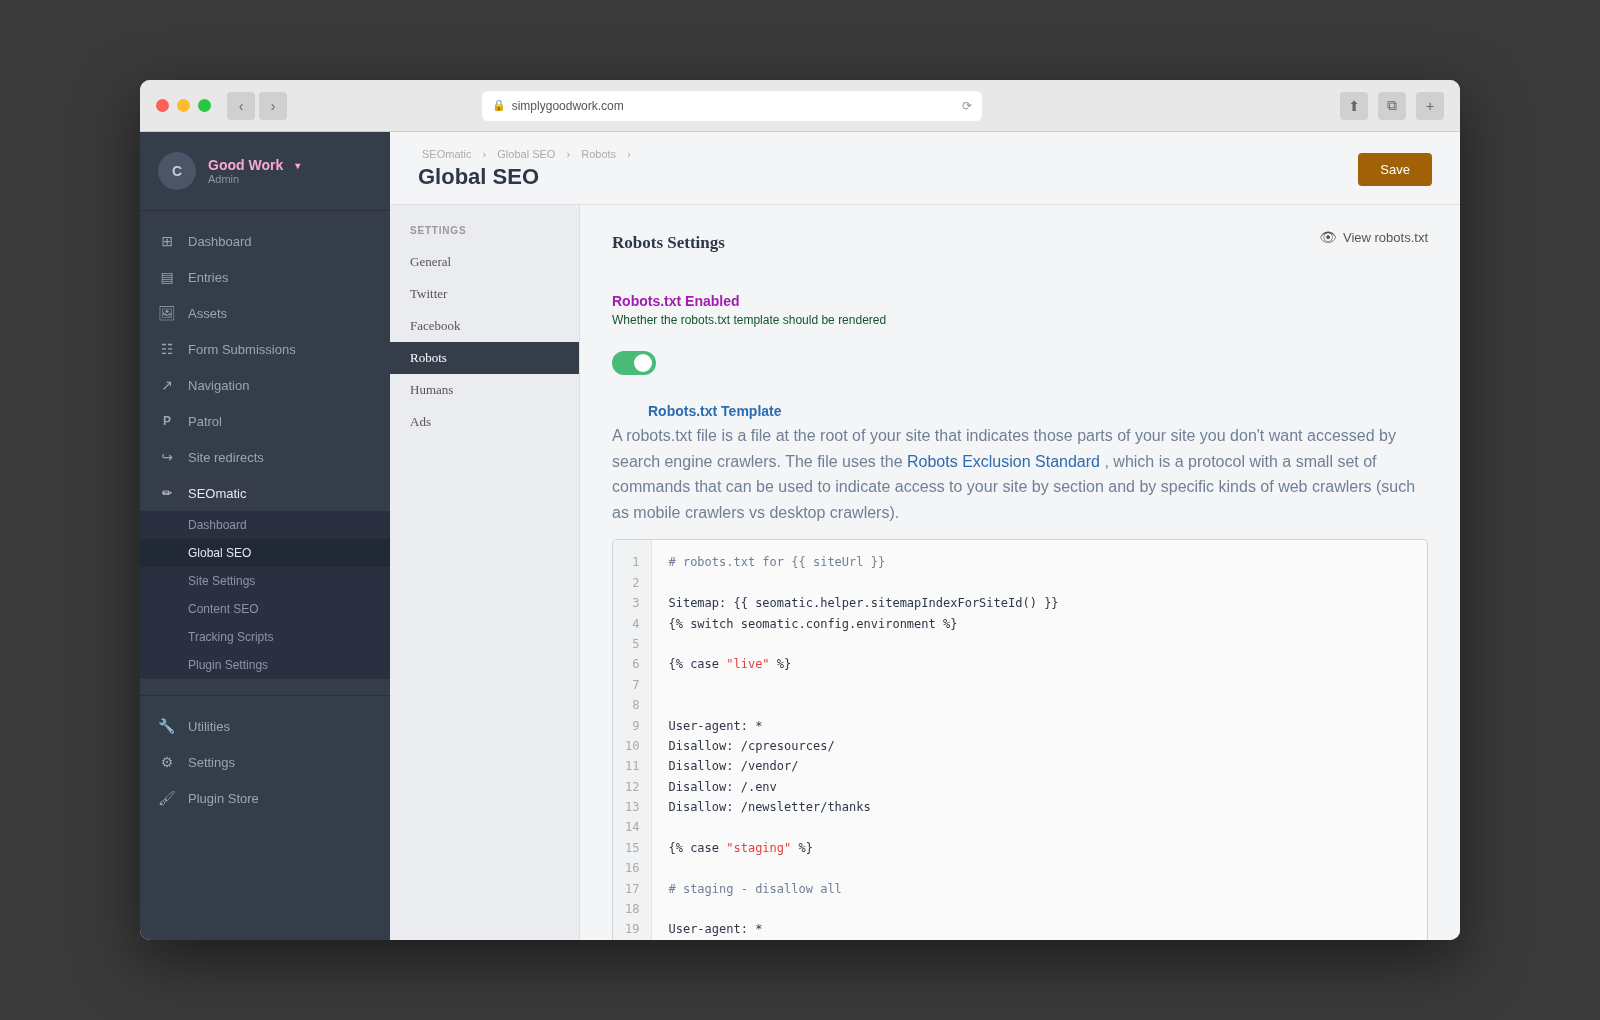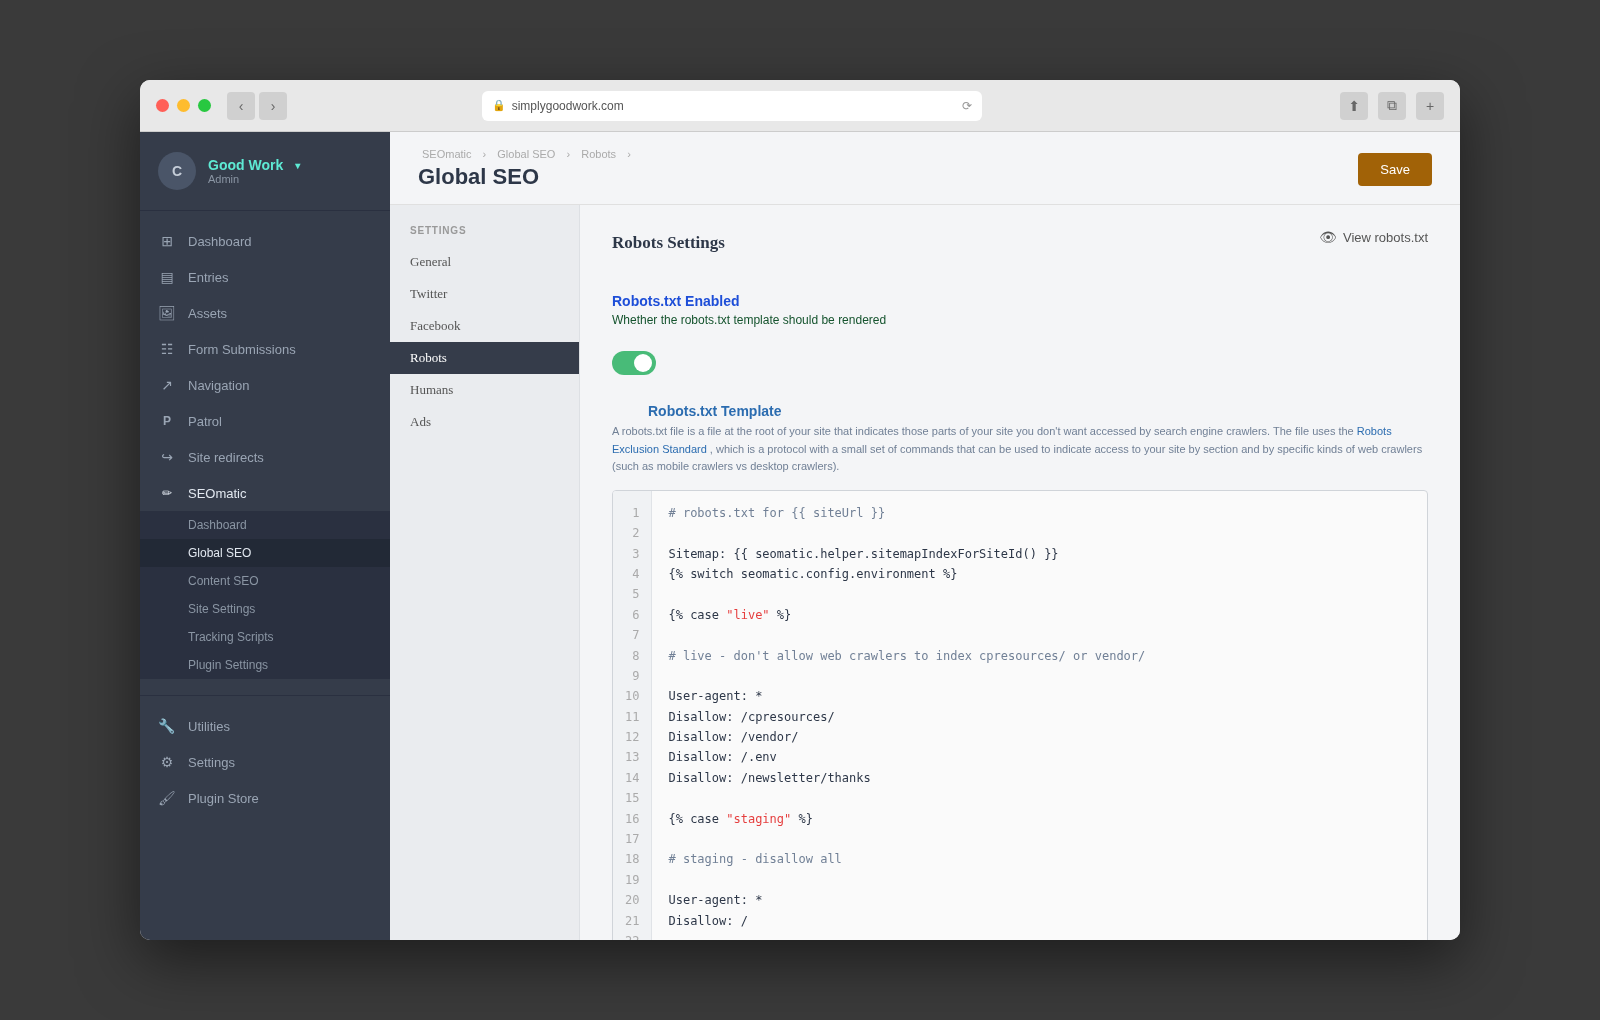--- a/index.html
+++ b/index.html
@@ -91,21 +91,21 @@
       border-bottom: 1px solid #2a3040;
     }
     .avatar {
       width: 38px; height: 38px;
       border-radius: 50%;
       background: #4a5568;
       display: flex; align-items: center; justify-content: center;
       font-size: 14px; color: #c5cdd8; font-weight: 600;
     }
     .user-info { flex: 1; }
-    .user-name { font-size: 14px; color: #5eead4; font-weight: 600; display: flex; align-items: center; gap: 12px; }
+    .user-name { font-size: 14px; color: #f9a8d4; font-weight: 600; display: flex; align-items: center; gap: 12px; }
     .user-role { font-size: 11px; color: #8a95a3; }
     .caret { font-size: 10px; }
 
     .sidebar-nav { padding: 12px 0; }
     .nav-item {
       display: flex;
       align-items: center;
       gap: 12px;
       padding: 9px 18px;
       font-size: 13px;
@@ -221,21 +221,21 @@
       color: #555;
       cursor: pointer;
       margin-top: -4px;
     }
     .eye-icon { font-size: 14px; }
 
     .field-group { margin-bottom: 28px; }
     .field-label {
       font-size: 14px;
       font-weight: 600;
-      color: #1d4ed8;
+      color: #a21caf;
       margin-bottom: 4px;
     }
     .field-desc {
       font-size: 12px;
       color: #14532d;
       margin-bottom: 24px;
     }
 
     
     .toggle-wrap {
@@ -304,21 +304,21 @@
     .code-content .comment { color: #718096; }
 
     .robots-template-title {
       font-size: 14px;
       font-weight: 600;
       color: #2b6cb0;
       margin-bottom: 4px;
       padding-left: 36px;
     }
     .robots-template-desc {
-      font-size: 11px;
+      font-size: 16px;
       color: #718096;
       line-height: 1.6;
     }
     .robots-template-desc a { color: #2b6cb0; text-decoration: none; }
   </style>
 </head>
 <body>
 
 <div class="window">
 
@@ -388,22 +388,22 @@
           <span>Site redirects</span>
         </div>
         <div class="nav-item active-parent">
           <span class="nav-icon" style="font-size:12px;">✏</span>
           <span>SEOmatic</span>
         </div>
 
         <div class="subnav">
           <div class="subnav-item">Dashboard</div>
           <div class="subnav-item active">Global SEO</div>
+          <div class="subnav-item">Site Settings</div>
           <div class="subnav-item">Content SEO</div>
-          <div class="subnav-item">Site Settings</div>
           <div class="subnav-item">Tracking Scripts</div>
           <div class="subnav-item">Plugin Settings</div>
         </div>
 
         <div style="margin-top: 16px; border-top: 1px solid #2a3040; padding-top: 12px;">
           <div class="nav-item">
             <span class="nav-icon">🔧</span>
             <span>Utilities</span>
           </div>
           <div class="nav-item">
@@ -501,21 +501,20 @@
                   <div>21</div>
                     <div>22</div>
                 </div>
                 <div class="code-content"><span class="comment"># robots.txt for {{ siteUrl }}</span>
 
 Sitemap: {{ seomatic.helper.sitemapIndexForSiteId() }}
 {% switch seomatic.config.environment %}
 
 {% case <span class="str-red">"live"</span> %}
 
-<span class="comment"># live - don't allow web crawlers to index cpresources/ or vendor/</span>
 
 User-agent: *
 Disallow: /cpresources/
 Disallow: /vendor/
 Disallow: /.env
 Disallow: /newsletter/thanks
 
 {% case <span class="str-red">"staging"</span> %}
 
 <span class="comment"># staging - disallow all</span>

